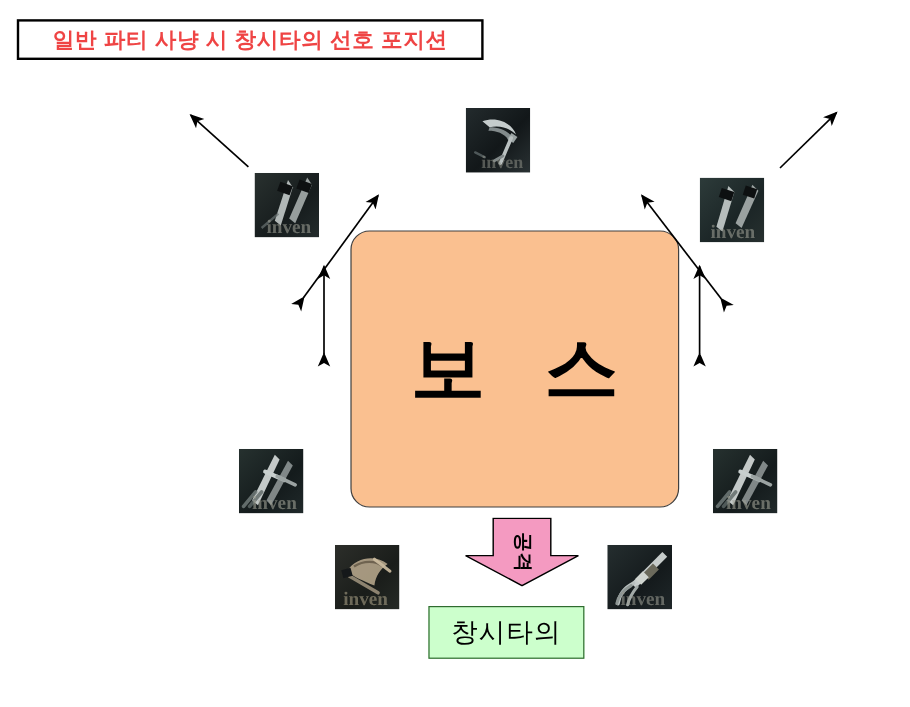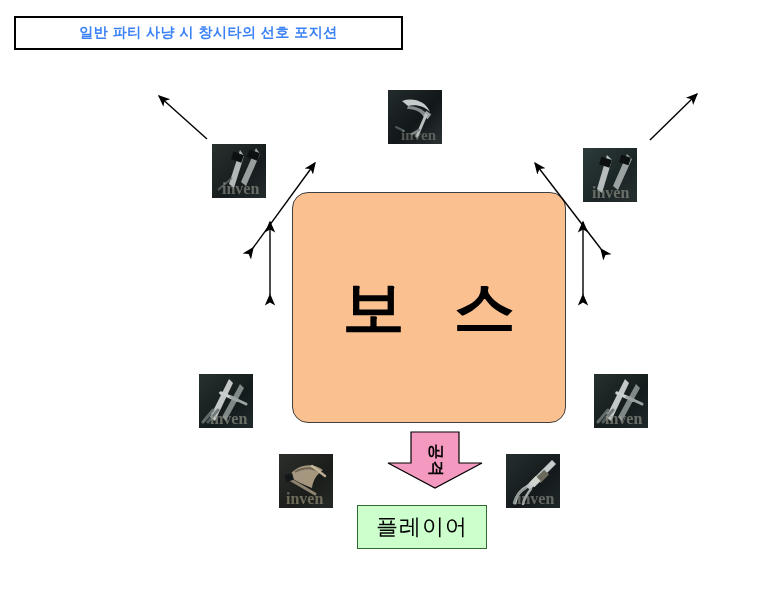--- a/index.html
+++ b/index.html
@@ -31,23 +31,23 @@
     width: 389px;
     height: 34px;
     border: 2px solid #000000;
     background: #ffffff;
     box-sizing: border-box;
     display: flex;
     align-items: center;
     justify-content: center;
   }
   #title-text {
-    font-size: 14px;
+    font-size: 18px;
     font-weight: bold;
-    color: #3b82f6;
+    color: #ef4444;
     letter-spacing: 0.5px;
     white-space: nowrap;
   }
 
   
   #boss-box {
     position: absolute;
     left: 292px;
     top: 192px;
     width: 274px;
@@ -326,16 +326,16 @@
   <div id="attack-arrow">
     <svg width="96" height="58" viewBox="0 0 96 58">
       <path d="M24 1 L72 1 L72 32 L95 32 L48 57 L1 32 L24 32 Z" fill="#f49ac1" stroke="#000000" stroke-width="1.2" stroke-linejoin="miter"></path>
     </svg>
   </div>
   <div id="attack-label">
     <span>공격</span>
   </div>
 
   <div id="player-box">
-    <span id="player-text">플레이어</span>
+    <span id="player-text">창시타의</span>
   </div>
 
 </div>
 
 </body></html>

